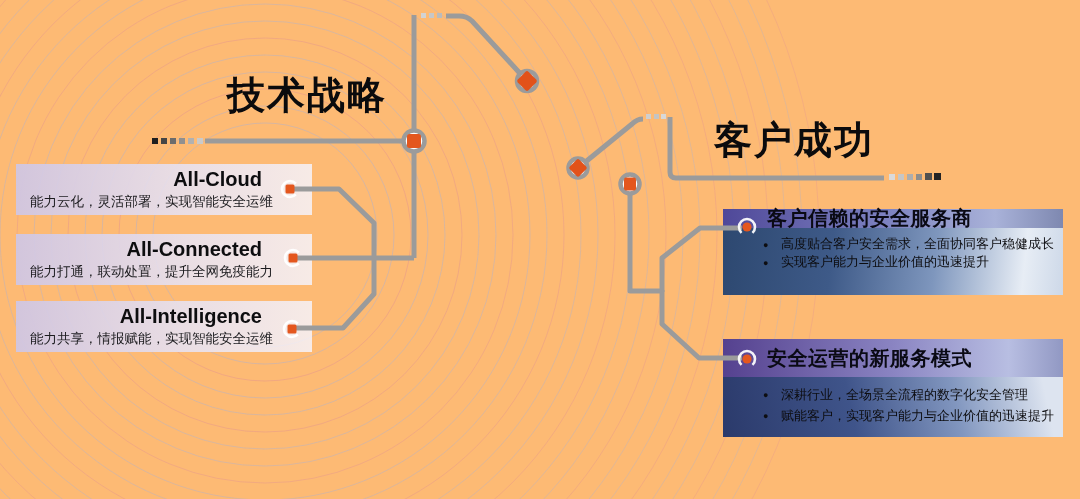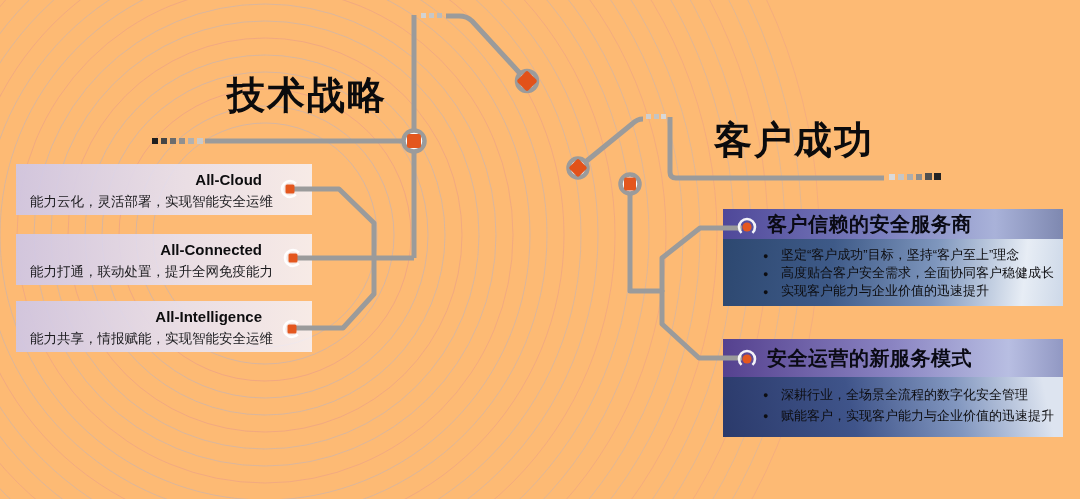--- a/index.html
+++ b/index.html
@@ -12,28 +12,28 @@
   #wires{z-index:3;}
 
   .sec-title{position:absolute;margin:0;font-weight:800;color:#0b0b0d;font-size:38px;letter-spacing:2px;z-index:2;}
   #left-title{left:227px;top:70px;}
   #right-title{left:714px;top:115px;}
 
   .card{
     position:absolute;left:16px;width:296px;height:51px;z-index:1;
     background:linear-gradient(90deg,rgba(208,198,226,0.95) 0%,rgba(231,225,240,0.90) 55%,rgba(246,243,250,0.85) 100%);
   }
-  .card-title{font-size:15px;font-weight:800;color:#0d0d0f;text-align:right;padding:3px 50px 0 0;line-height:25px;}
+  .card-title{font-size:20px;font-weight:800;color:#0d0d0f;text-align:right;padding:3px 50px 0 0;line-height:25px;}
   .card-desc{font-size:13.5px;color:#1b1b1e;padding:1px 0 0 14px;line-height:17px;}
   #card-1{top:164px;} #card-2{top:234px;} #card-3{top:301px;}
 
   .panel{position:absolute;left:723px;width:340px;z-index:1;}
   #panel-1{top:209px;} #panel-2{top:339px;}
   .panel-head{display:flex;align-items:center;padding-left:44px;font-size:20px;font-weight:800;color:#0a0a14;letter-spacing:0.5px;}
-  #panel-1 .panel-head{height:30px;background:linear-gradient(90deg,#4f4899 0%,#7d82c0 48%,#a9b2d9 80%,#7e88b0 100%);}
+  #panel-1 .panel-head{height:19px;background:linear-gradient(90deg,#4f4899 0%,#7d82c0 48%,#a9b2d9 80%,#7e88b0 100%);}
   #panel-2 .panel-head{height:38px;background:linear-gradient(90deg,#55418f 0%,#8a84c2 50%,#b8bee2 84%,#9198c3 100%);text-align:center;}
   .panel-body{overflow:hidden;}
   #panel-1 .panel-body{height:67px;background:linear-gradient(96deg,#2d4870 0%,#3e5a88 32%,#7e96bd 62%,#e7edf5 88%,#cdd8e8 100%);}
   #panel-2 .panel-body{height:60px;background:linear-gradient(78deg,#2b3a6b 0%,#3f548a 38%,#8196bf 68%,#dde4f0 94%);}
   .panel-body ul{margin:0;padding:7px 8px 0 40px;list-style:none;}
   .panel-body li{position:relative;padding-left:18px;font-size:13px;color:#0d0d10;}
   #panel-1 li{line-height:18px;}
   #panel-2 li{line-height:21px;}
   .panel-body li::before{content:"●";position:absolute;left:0;top:1px;font-size:9px;color:#0d0d10;}
 </style>
@@ -85,21 +85,20 @@
   </div>
   <div class="card" id="card-3">
     <div class="card-title">All-Intelligence</div>
     <div class="card-desc">能力共享，情报赋能，实现智能安全运维</div>
   </div>
 
   <section class="panel" id="panel-1">
     <header class="panel-head">客户信赖的安全服务商</header>
     <div class="panel-body">
       <ul>
-        <li>坚定“客户成功”目标，坚持“客户至上”理念</li>
         <li>高度贴合客户安全需求，全面协同客户稳健成长</li>
         <li>实现客户能力与企业价值的迅速提升</li>
       </ul>
     </div>
   </section>
 
   <section class="panel" id="panel-2">
     <header class="panel-head">安全运营的新服务模式</header>
     <div class="panel-body">
       <ul>

